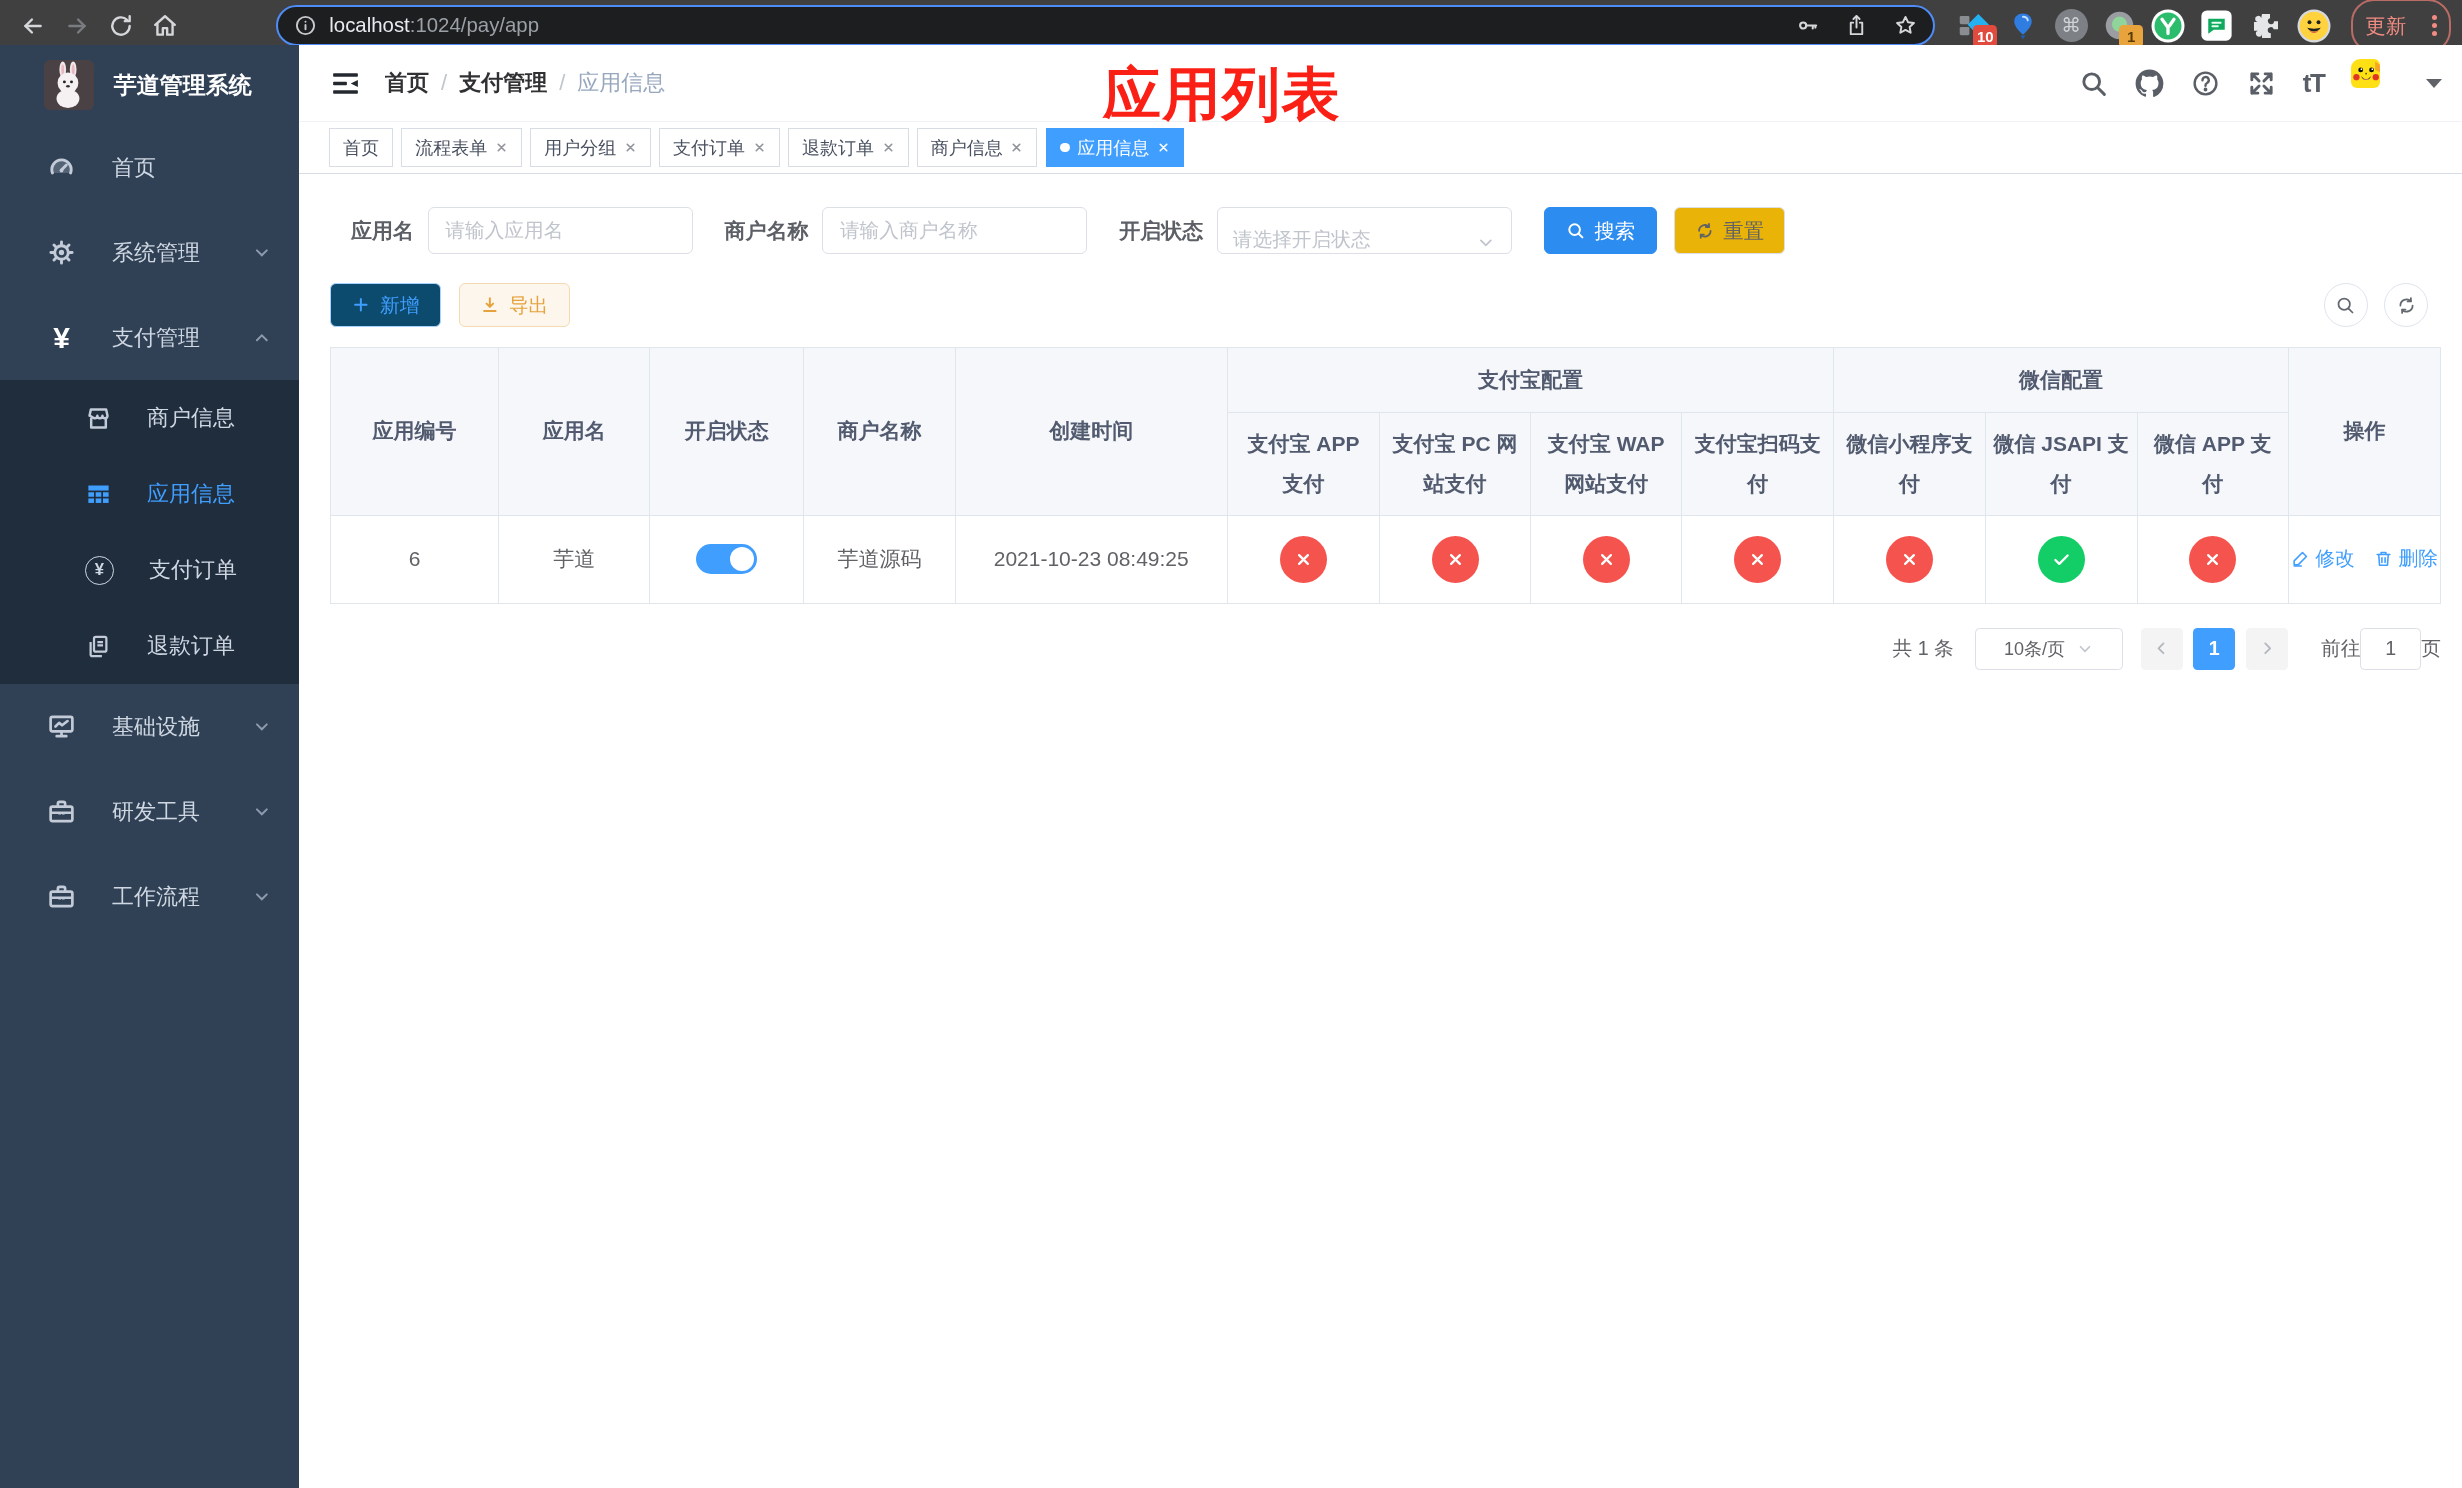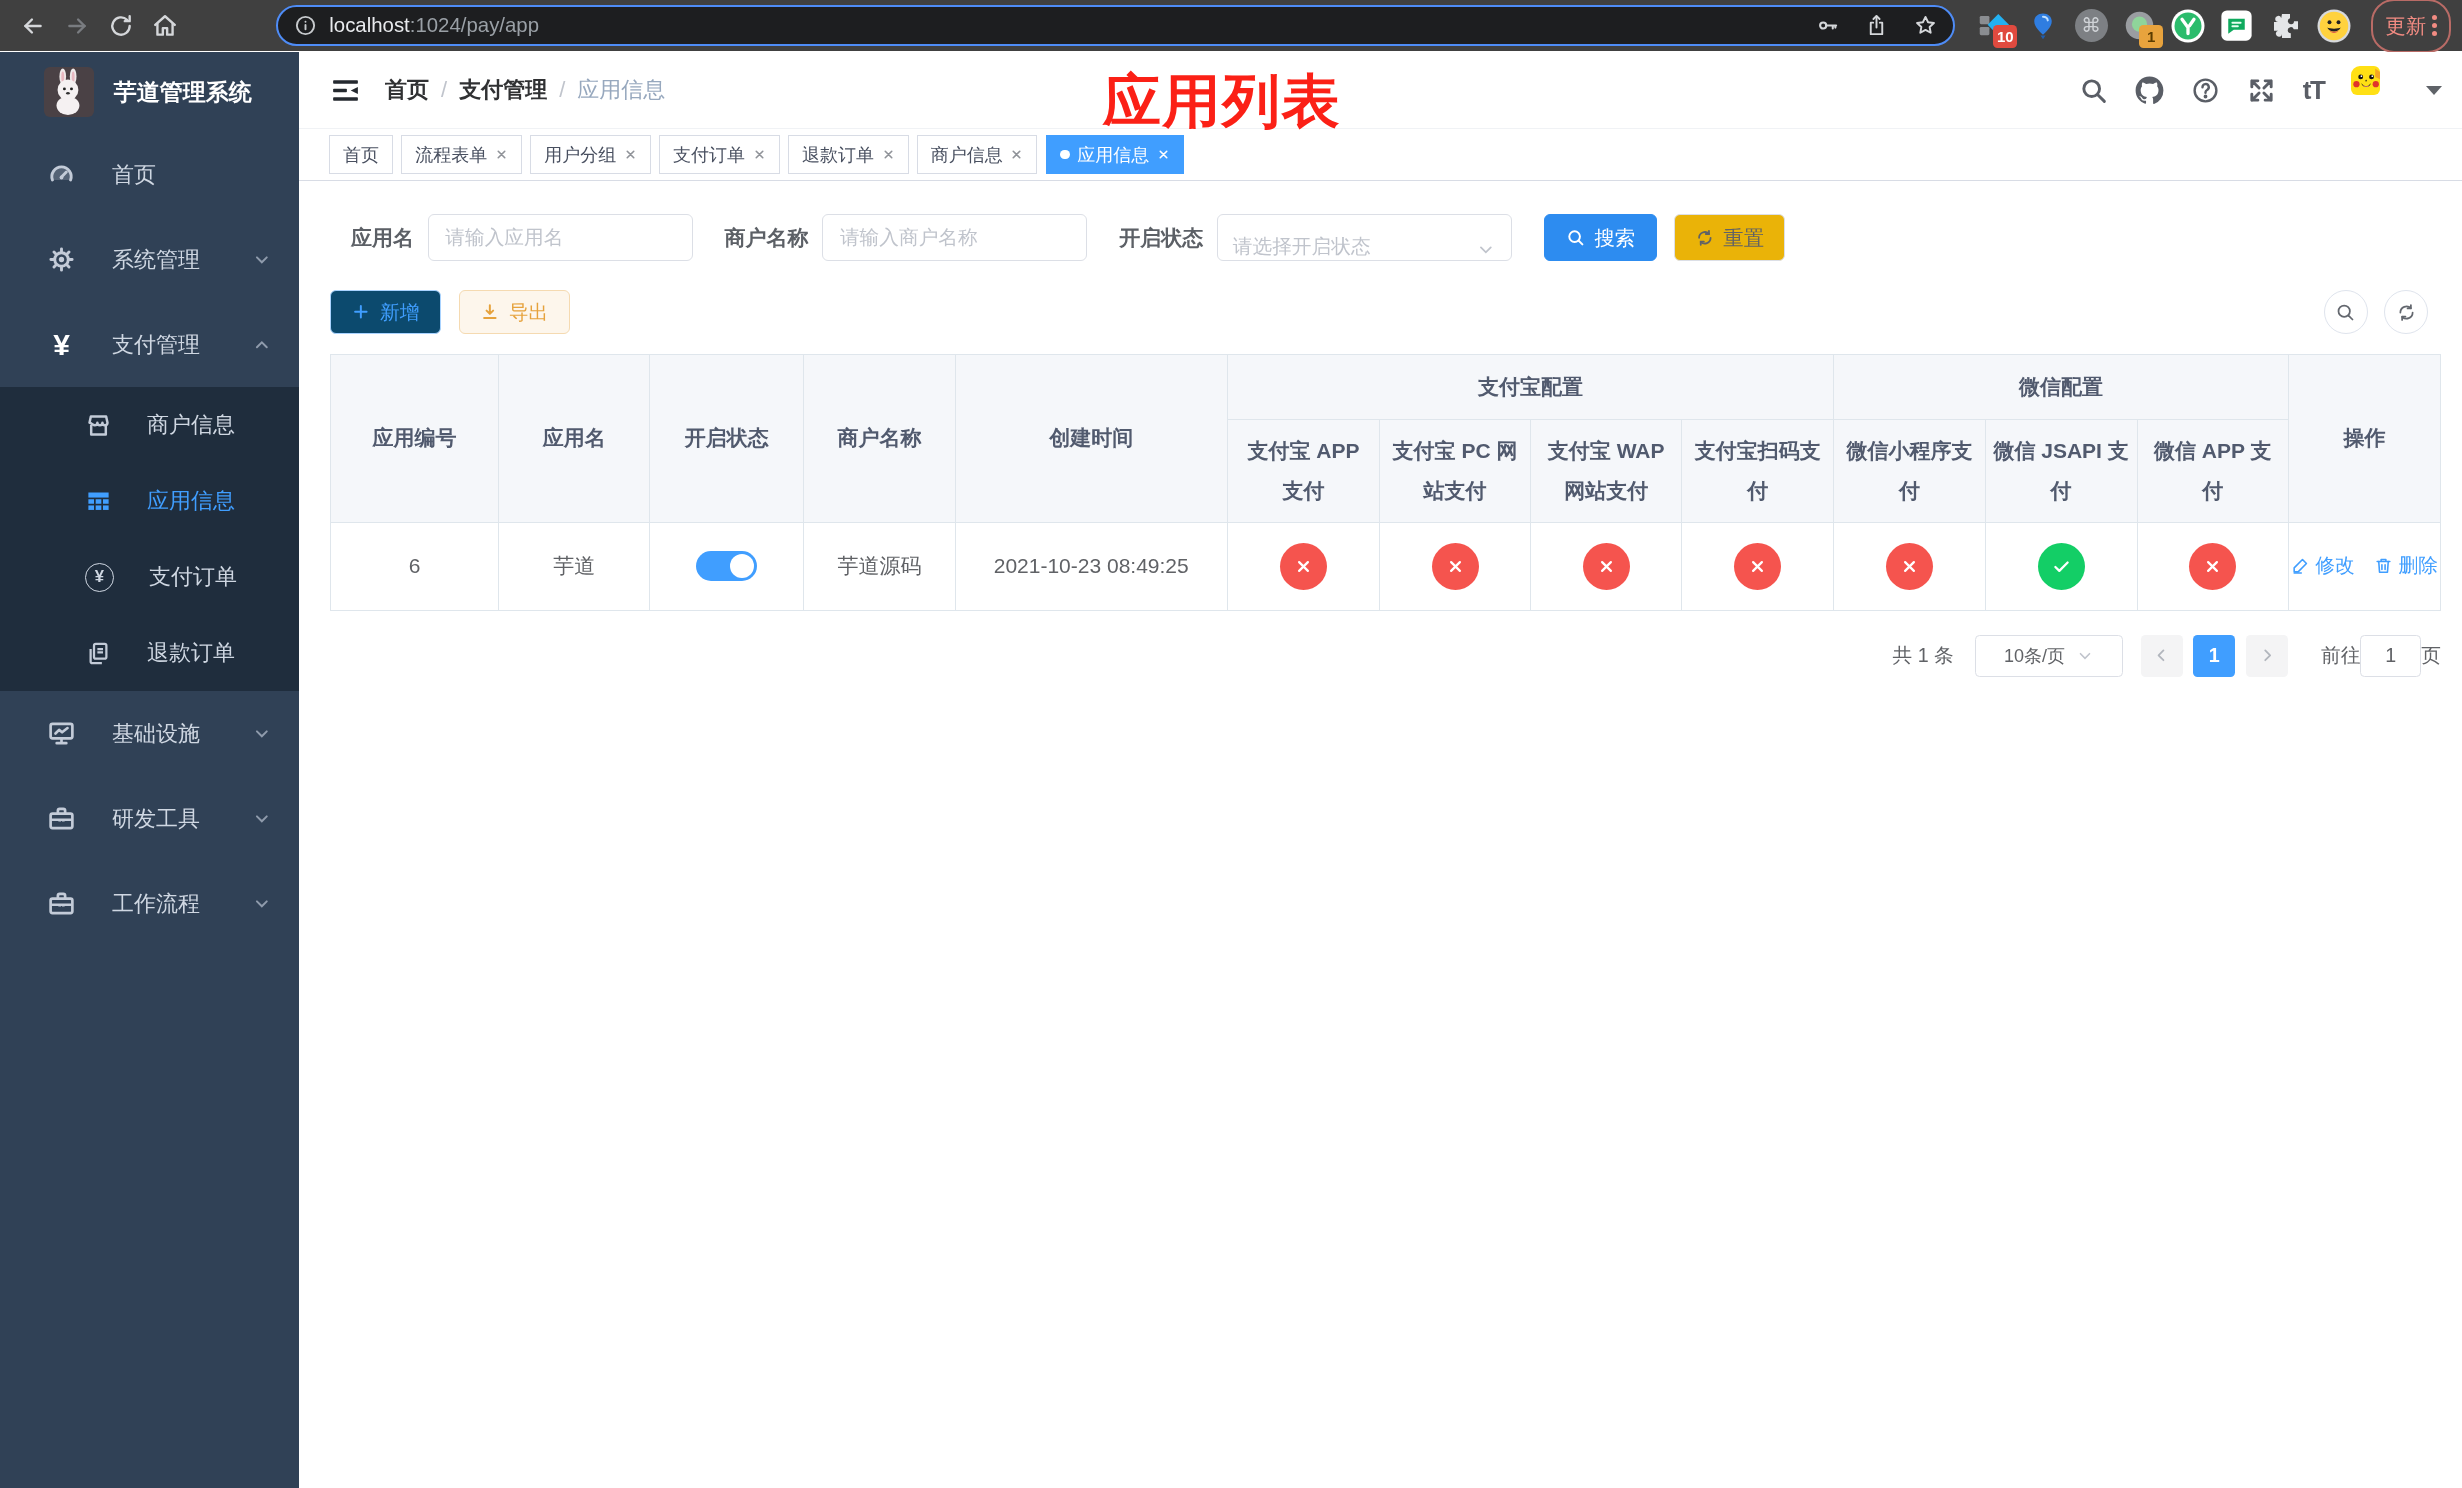--- a/index.html
+++ b/index.html
@@ -17,25 +17,25 @@
   .url-host { color:#e8eaed; }
   .url-rest { color:#9aa0a6; }
   .url-actions { margin-left:auto; display:flex; align-items:center; gap:26px; color:#d5d7da; }
   .url-actions svg { width:23px; height:23px; }
   .exts { display:flex; align-items:center; gap:10.6px; flex-shrink:0; }
   .ext { width:38px; height:38px; position:relative; display:flex; align-items:center; justify-content:center; }
   .badge { position:absolute; bottom:-3px; right:-4.5px; min-width:24px; height:23px; border-radius:4.5px; color:#fff; font-size:15px; display:flex; align-items:center; justify-content:center; padding:0 3.8px; font-weight:700; }
   .badge.red { background:#e04a3f; }
   .badge.orange { background:#e8a33d; color:#5b3c00; }
   .cmd-circle { width:33px; height:33px; border-radius:50%; background:#7d8084; color:#cfd2d6; font-size:19.7px; display:flex; align-items:center; justify-content:center; }
-  .update-pill { display:flex; align-items:center; gap:6px; border:2.3px solid #b96b66; color:#f28b82; border-radius:23px; padding:0 12px; height:54px; font-size:20.4px; margin-left:7.6px; }
+  .update-pill { display:flex; align-items:center; gap:26px; border:2.3px solid #b96b66; color:#f28b82; border-radius:23px; padding:0 12px; height:54px; font-size:20.4px; margin-left:7.6px; }
   .kebab span { display:block; width:5.3px; height:5.3px; border-radius:50%; background:#f28b82; margin:3px 0; }
 
   
-  .app { position:absolute; top:52px; left:0; width:2462px; bottom:0; display:flex; background:#fff; }
+  .app { position:absolute; top:45px; left:0; width:2462px; bottom:0; display:flex; background:#fff; }
 
   
   .sidebar { width:299px; flex-shrink:0; background:#304156; }
   .logo-row { height:80px; display:flex; align-items:center; padding-left:44px; }
   .logo-img { width:50px; height:50px; border-radius:6px; overflow:hidden; flex-shrink:0; }
   .app-title { color:#fff; font-size:23px; font-weight:700; margin-left:19.7px; white-space:nowrap; }
   .menu-item { height:85px; display:flex; align-items:center; padding:0 27px 0 47px; font-size:22px; color:#cfd7e2; cursor:pointer; }
   .menu-item .mi { width:29px; height:29px; margin-right:36px; color:#c3cbd8; flex-shrink:0; }
   .chev { margin-left:auto; color:#8f9bac; }
   .chev svg { width:19.7px; height:19.7px; }

